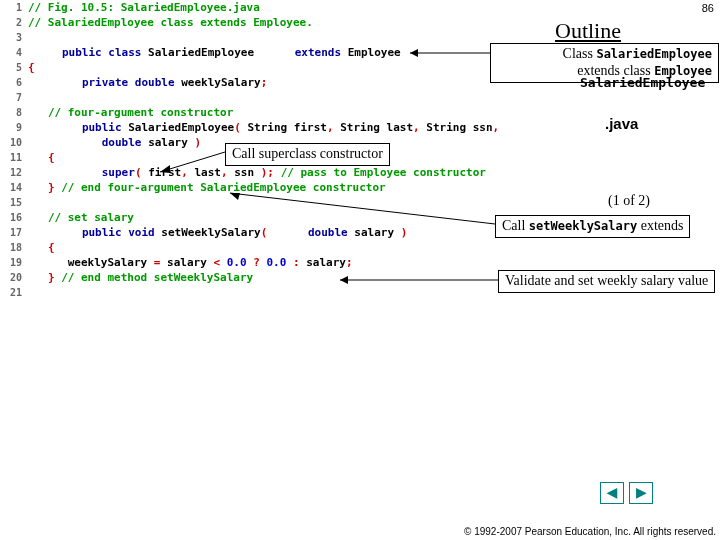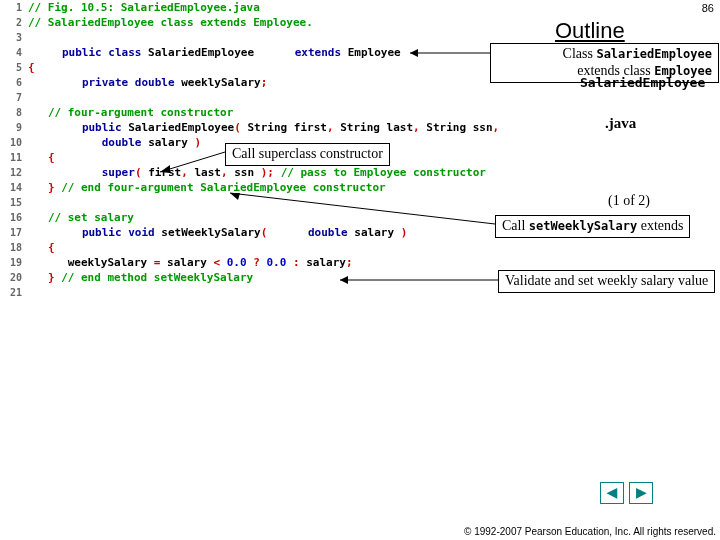--- a/index.html
+++ b/index.html
@@ -47,21 +47,21 @@
   .page-no {
     position: absolute;
     right: 6px;
     top: 2px;
     font-size: 11px;
   }
   .outline {
     position: absolute;
     left: 555px;
     top: 18px;
-    font-family: Liberation Sans, sans-serif;
+    font-family: Liberation Serif, serif;
     font-size: 22px;
     text-decoration: underline;
   }
   .callout {
     position: absolute;
     background: #fff;
     border: 1px solid #000;
     padding: 2px 6px;
     font-family: "Times New Roman", serif;
     font-size: 14px;
@@ -82,21 +82,21 @@
     top: 75px;
     font-weight: bold;
     font-family: "Lucida Console", Consolas, monospace;
     font-size: 13px;
   }
   .ext-lbl {
     left: 605px;
     top: 115px;
     font-weight: bold;
     font-size: 15px;
-    font-family: Liberation Serif, serif;
+    font-family: Liberation Sans, sans-serif;
   }
   .paging-lbl {
     left: 608px;
     top: 193px;
     font-size: 14px;
   }
   .nav-btns {
     position: absolute;
     left: 600px;
     top: 482px;

